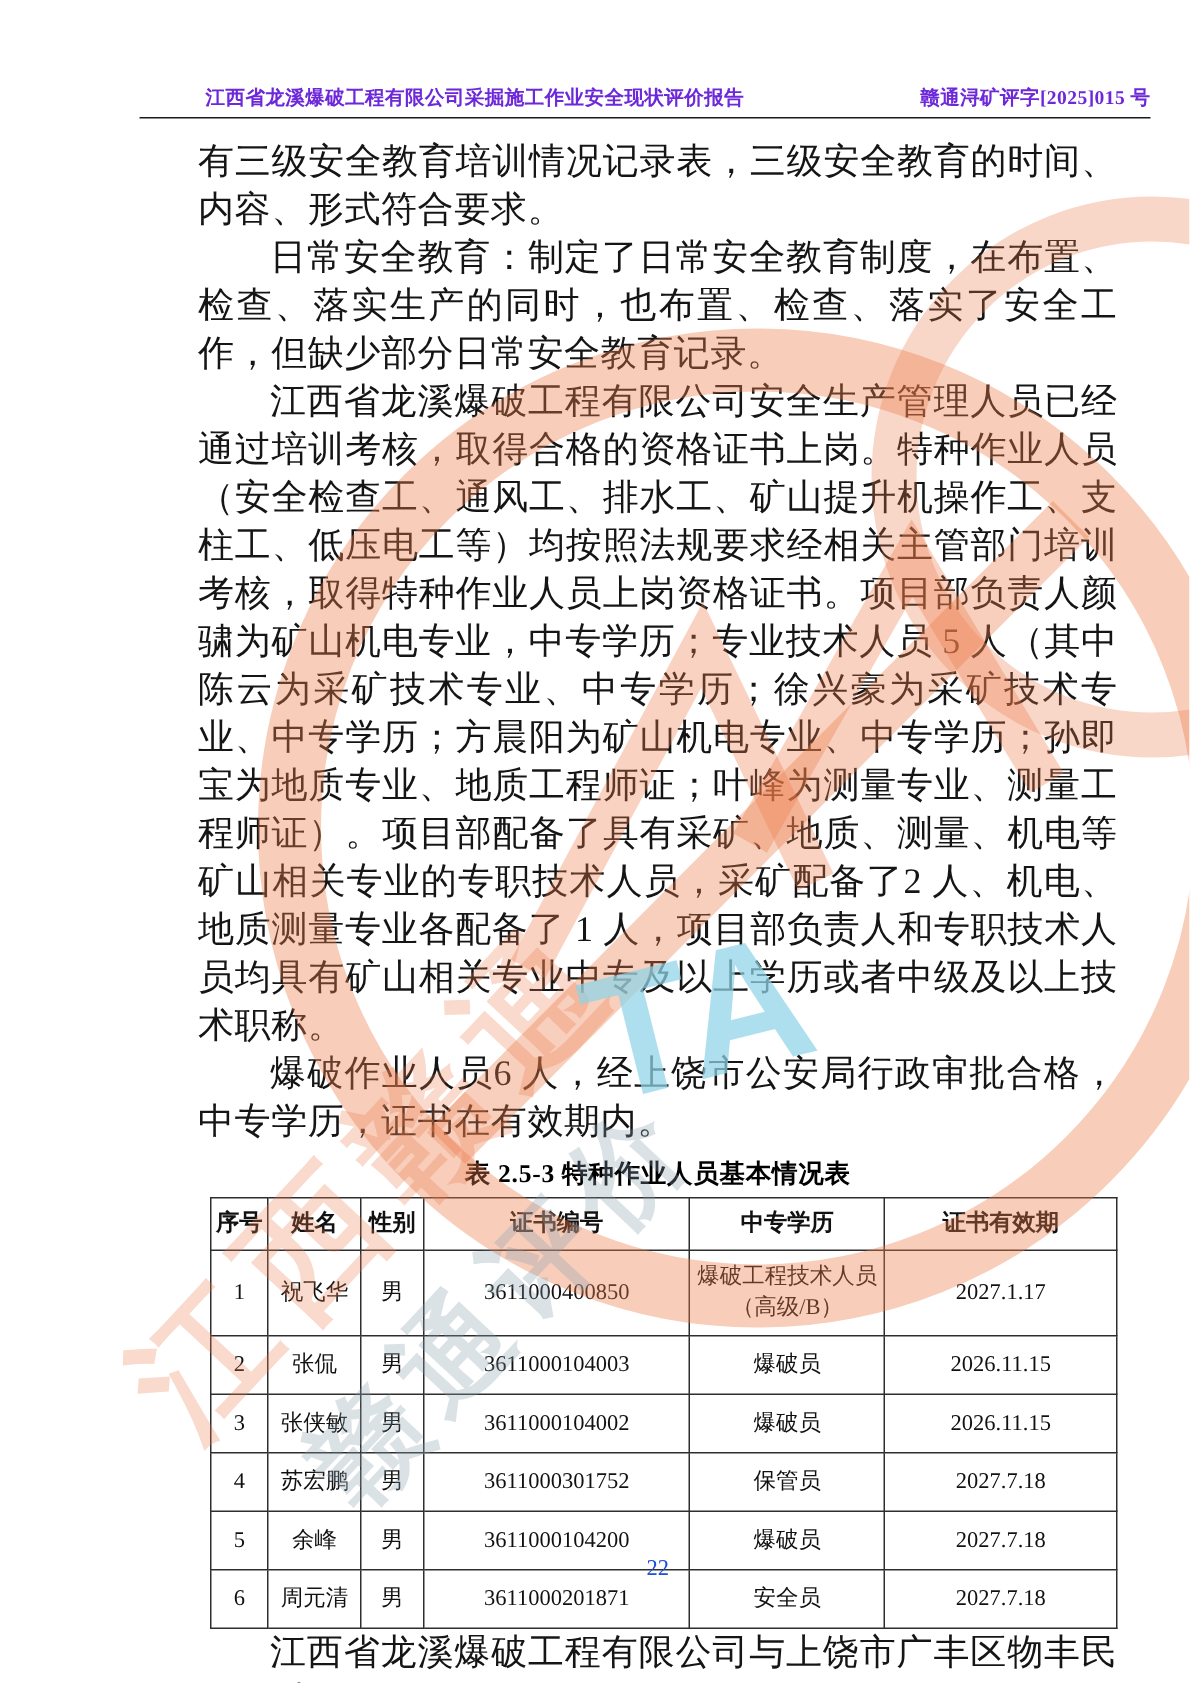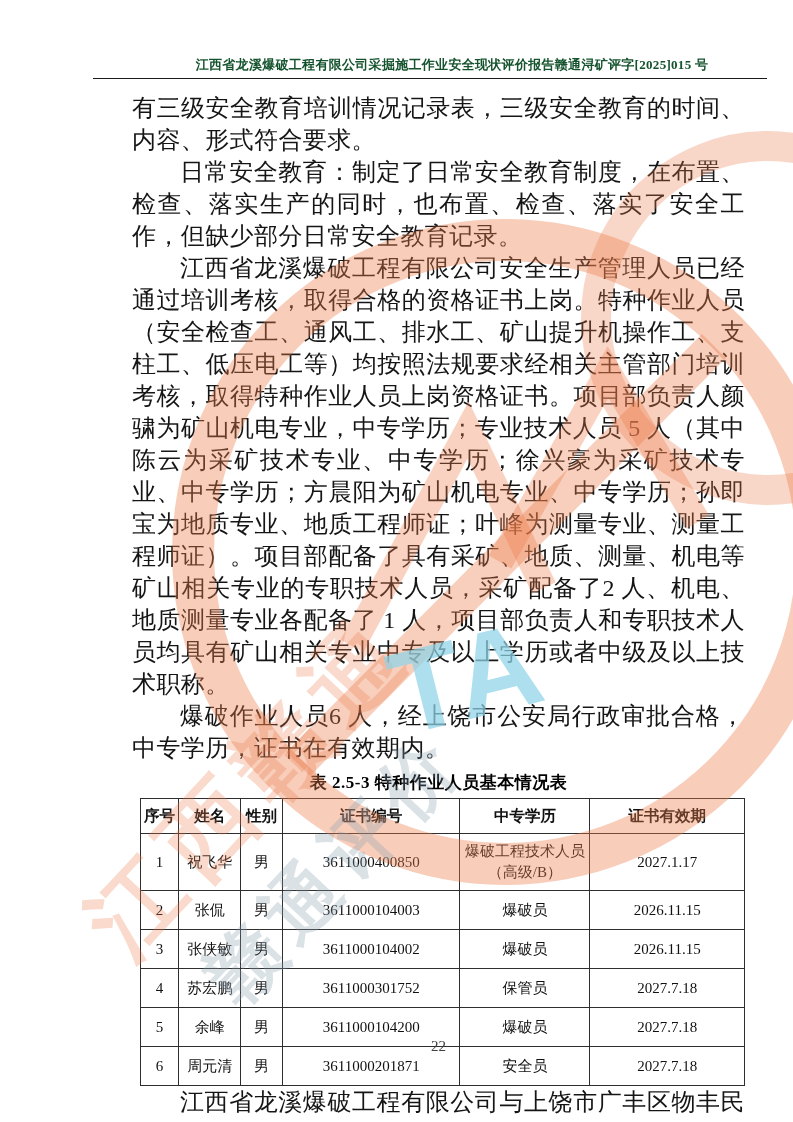--- a/index.html
+++ b/index.html
@@ -10,23 +10,23 @@
   }
   html,body{margin:0;padding:0;}
   body{
     width:793px;height:1122px;position:relative;background:#ffffff;overflow:hidden;
     font-family:"Liberation Serif","DejaVu Serif",serif;color:var(--ink);
   }
   .page{position:absolute;inset:0;background:#fff;}
   
   .doc-header{
     position:absolute;left:93px;right:26px;top:56px;
-    display:flex;justify-content:center;align-items:flex-end;
+    display:flex;justify-content:space-between;align-items:flex-end;
     border-bottom:1.6px solid #1a1a1a;padding-bottom:4px;
-    font-size:13px;font-weight:600;letter-spacing:.3px;color:#14532d;
+    font-size:13px;font-weight:600;letter-spacing:.3px;color:#6d28d9;
   }
   .doc-header .left{padding-left:44px;}
   
   .content{position:absolute;left:132px;width:613px;top:92px;}
   .content p{
     margin:0;font-size:24px;line-height:32px;letter-spacing:.4px;
     text-align:justify;text-justify:inter-ideograph;color:#151515;
   }
   .content p.indent{text-indent:2em;}
   .table-title{
@@ -44,21 +44,21 @@
   table.persons th{font-weight:bold;font-size:15.5px;padding:6px 2px;}
   table.persons td{height:30px;}
   table.persons tr.tall td{height:48px;}
   col.c-no{width:6.3%;}col.c-name{width:10.3%;}col.c-sex{width:6.9%;}
   col.c-cert{width:29.4%;}col.c-type{width:21.5%;}col.c-valid{width:25.6%;}
   .section-heading{
     margin:20px 0 6px 0;font-size:21px;font-weight:bold;color:#000;letter-spacing:1px;
   }
   .page-number{
     position:absolute;left:132px;width:613px;top:1038px;text-align:center;
-    font-size:15px;color:#404040;
+    font-size:15px;color:#1d4ed8;
   }
   
   .watermark{position:absolute;inset:0;pointer-events:none;z-index:6;}
 </style>
 </head>
 <body>
 
 <div class="page">
 
   <div class="doc-header">

